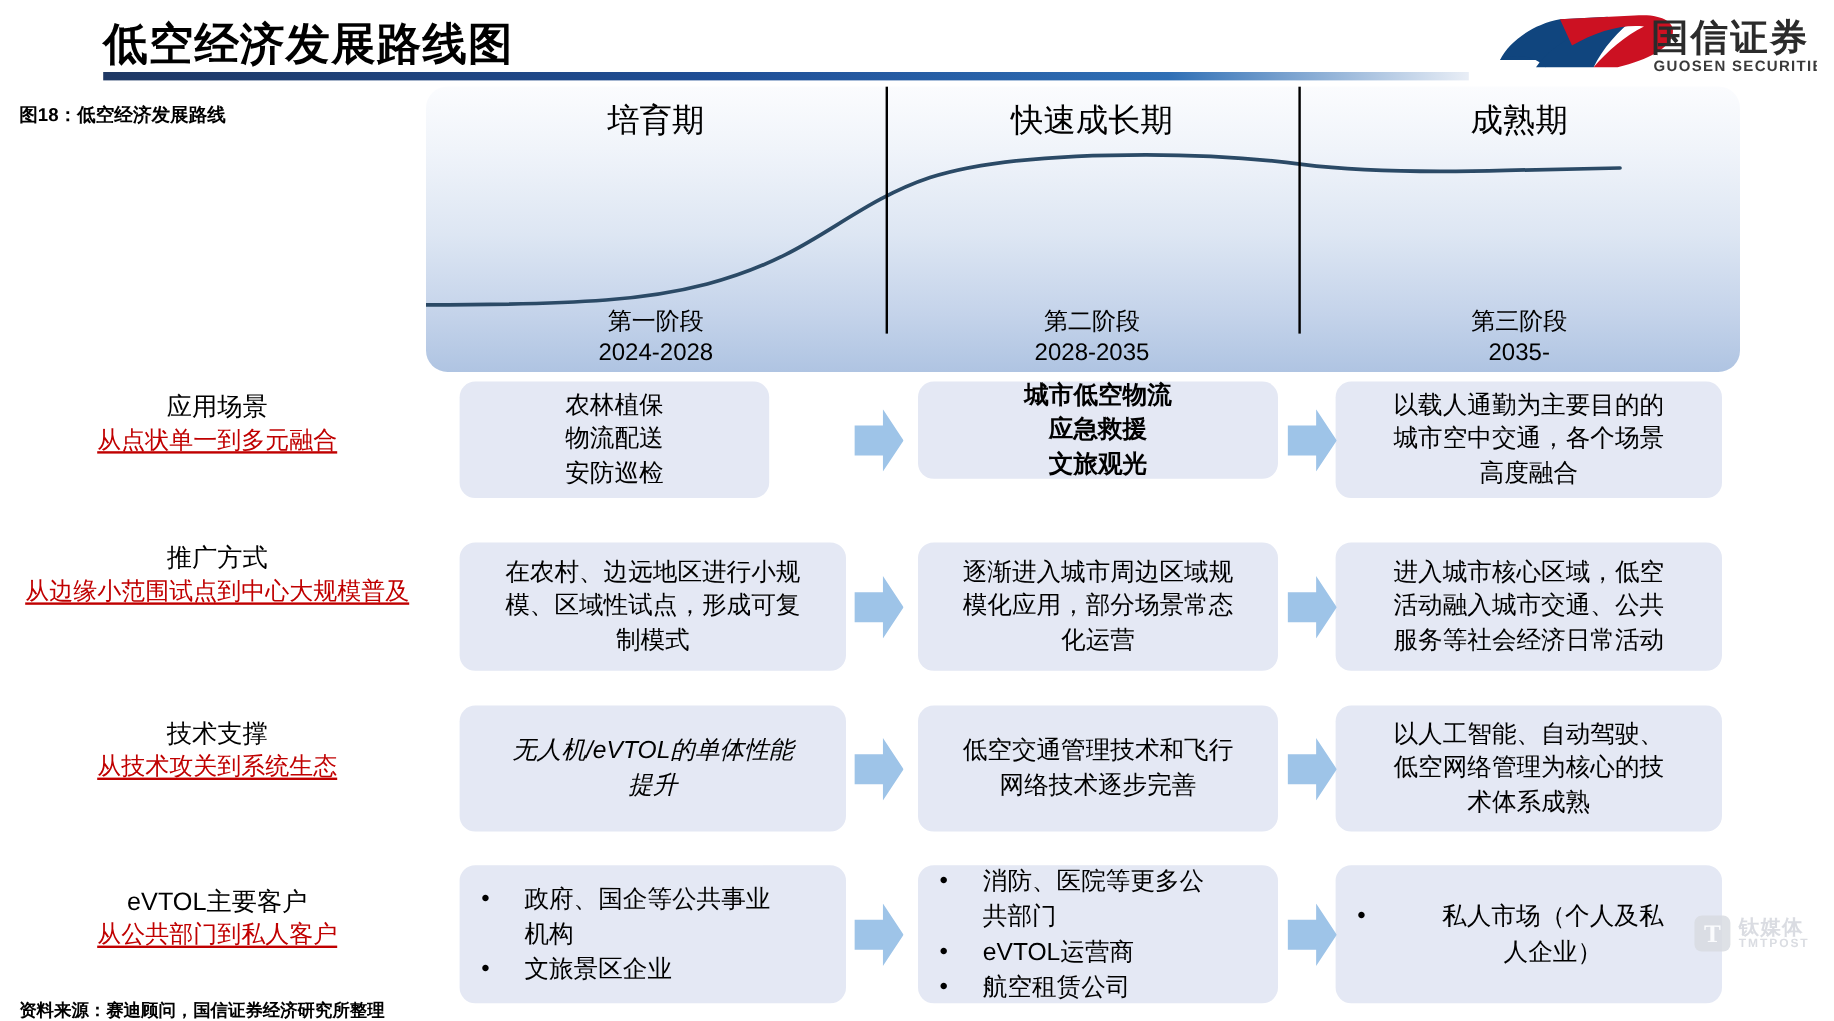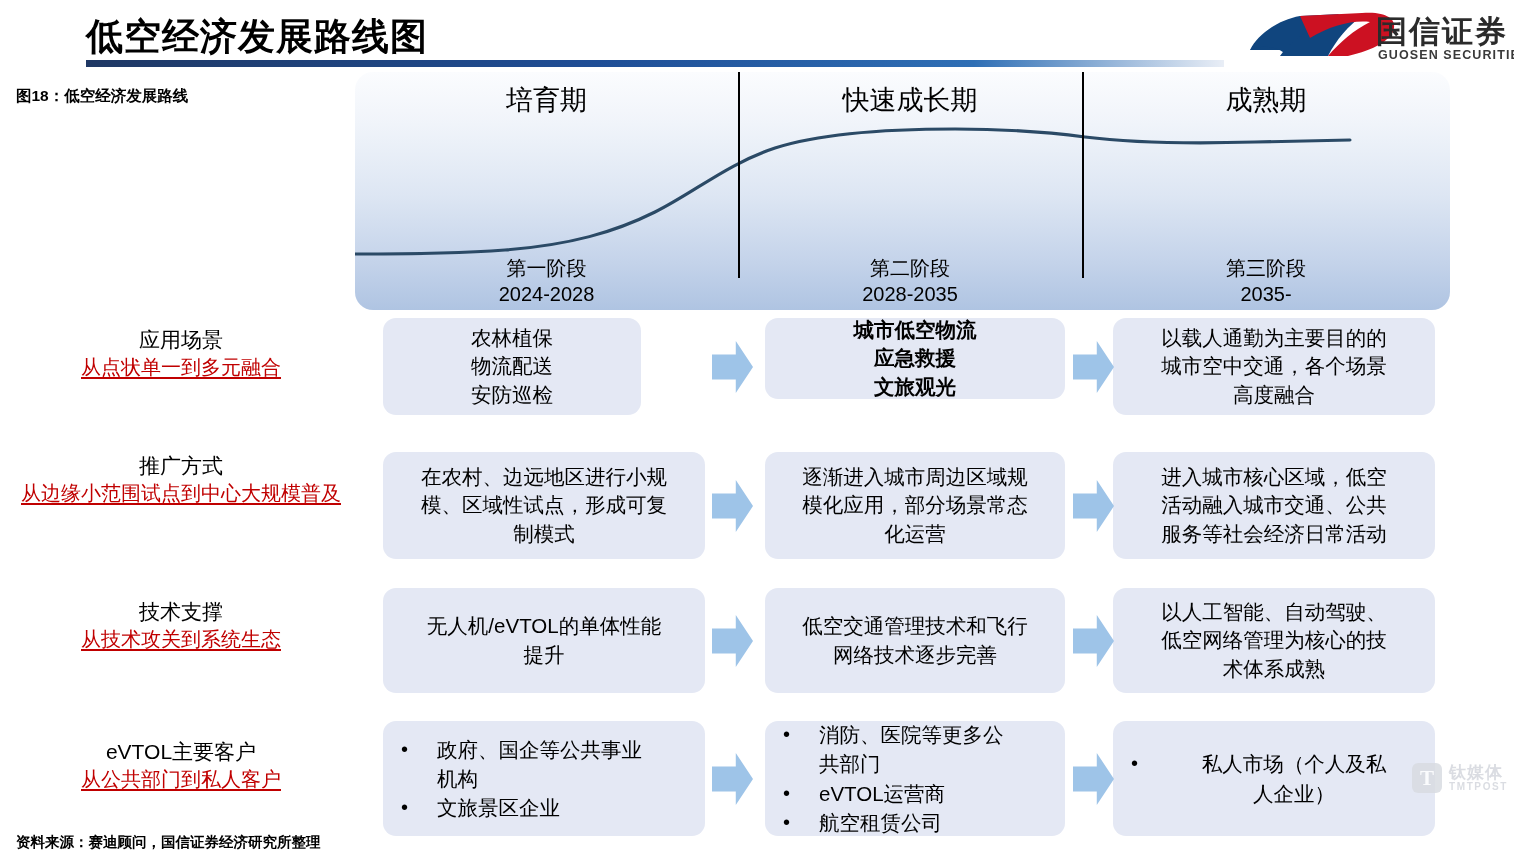--- a/index.html
+++ b/index.html
@@ -230,21 +230,21 @@
           <svg width="41" height="52" viewBox="0 0 41 52">
      <path d="M0 13.52 L23.779999999999998 13.52 L23.779999999999998 0 L41 26 L23.779999999999998 52 L23.779999999999998 38.48 L0 38.48 Z" fill="#9ec4e8"></path>
    </svg>
         </div>
       </div>
       <div class="row" style="top: 588px;">
         <div class="row-label" style="top: 10px;">
           <div class="head">技术支撑</div>
           <div class="sub">从技术攻关到系统生态</div>
         </div>
-        <div class="box" style="left: 383px; width: 322px; height: 105px;">
+        <div class="box" style="left: 383px; width: 322px; height: 105px; font-style: italic;">
           <div class="txt">
             <div>无人机/eVTOL的单体性能</div>
             <div>提升</div>
           </div>
         </div>
         <div class="box" style="left: 765px; width: 300px; height: 105px;">
           <div class="txt">
             <div>低空交通管理技术和飞行</div>
             <div>网络技术逐步完善</div>
           </div>

